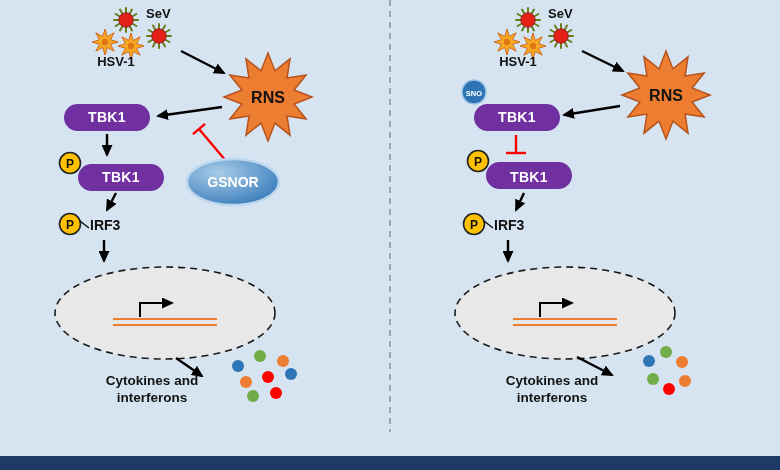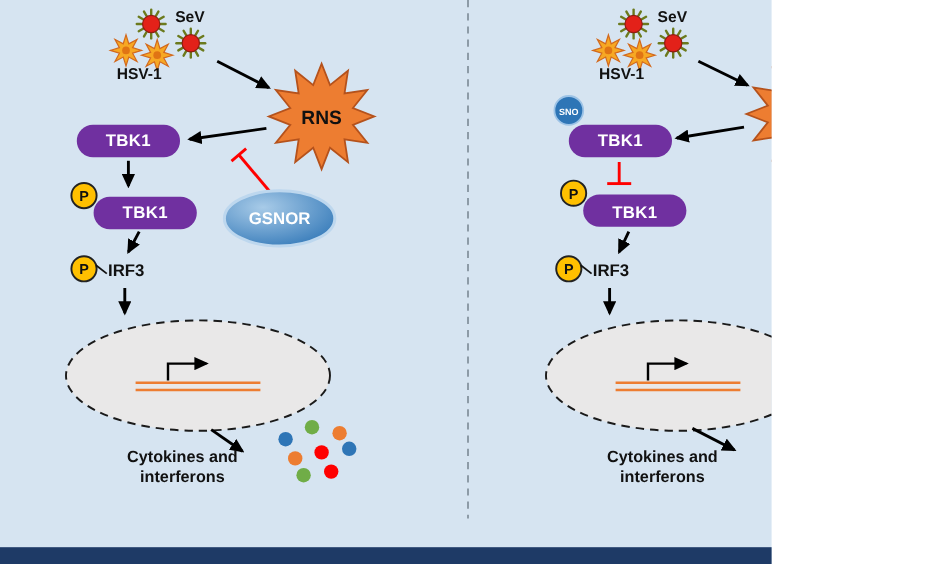--- a/index.html
+++ b/index.html
@@ -1,16 +1,16 @@
 <!DOCTYPE html>
 <html><head>
 <meta charset="utf-8">
 <style>
   html,body{margin:0;padding:0;background:#fff}
-  .canvas{position:relative;width:643px;height:470px;overflow:hidden;font-family:"Liberation Sans",sans-serif}
+  .canvas{position:relative;width:780px;height:470px;overflow:hidden;font-family:"Liberation Sans",sans-serif}
   svg{display:block}
   text{font-family:"Liberation Sans",sans-serif}
   .lbl{font-weight:bold;font-size:13px;fill:#111}
   .lbl-rns{font-weight:bold;font-size:16px;fill:#111}
   .pill-label{font-weight:bold;font-size:14px;fill:#fff;letter-spacing:.3px}
   .p-badge-circle{stroke:#222;stroke-width:1.6}
   .p-badge-text{font-weight:bold;font-size:12px;fill:#111}
   .sno-circle{stroke:#9dc3e6;stroke-width:1.5}
   .sno-text{font-weight:bold;font-size:7.5px;fill:#fff}
   .gsnor{stroke:#bdd7ee;stroke-width:2.5}

